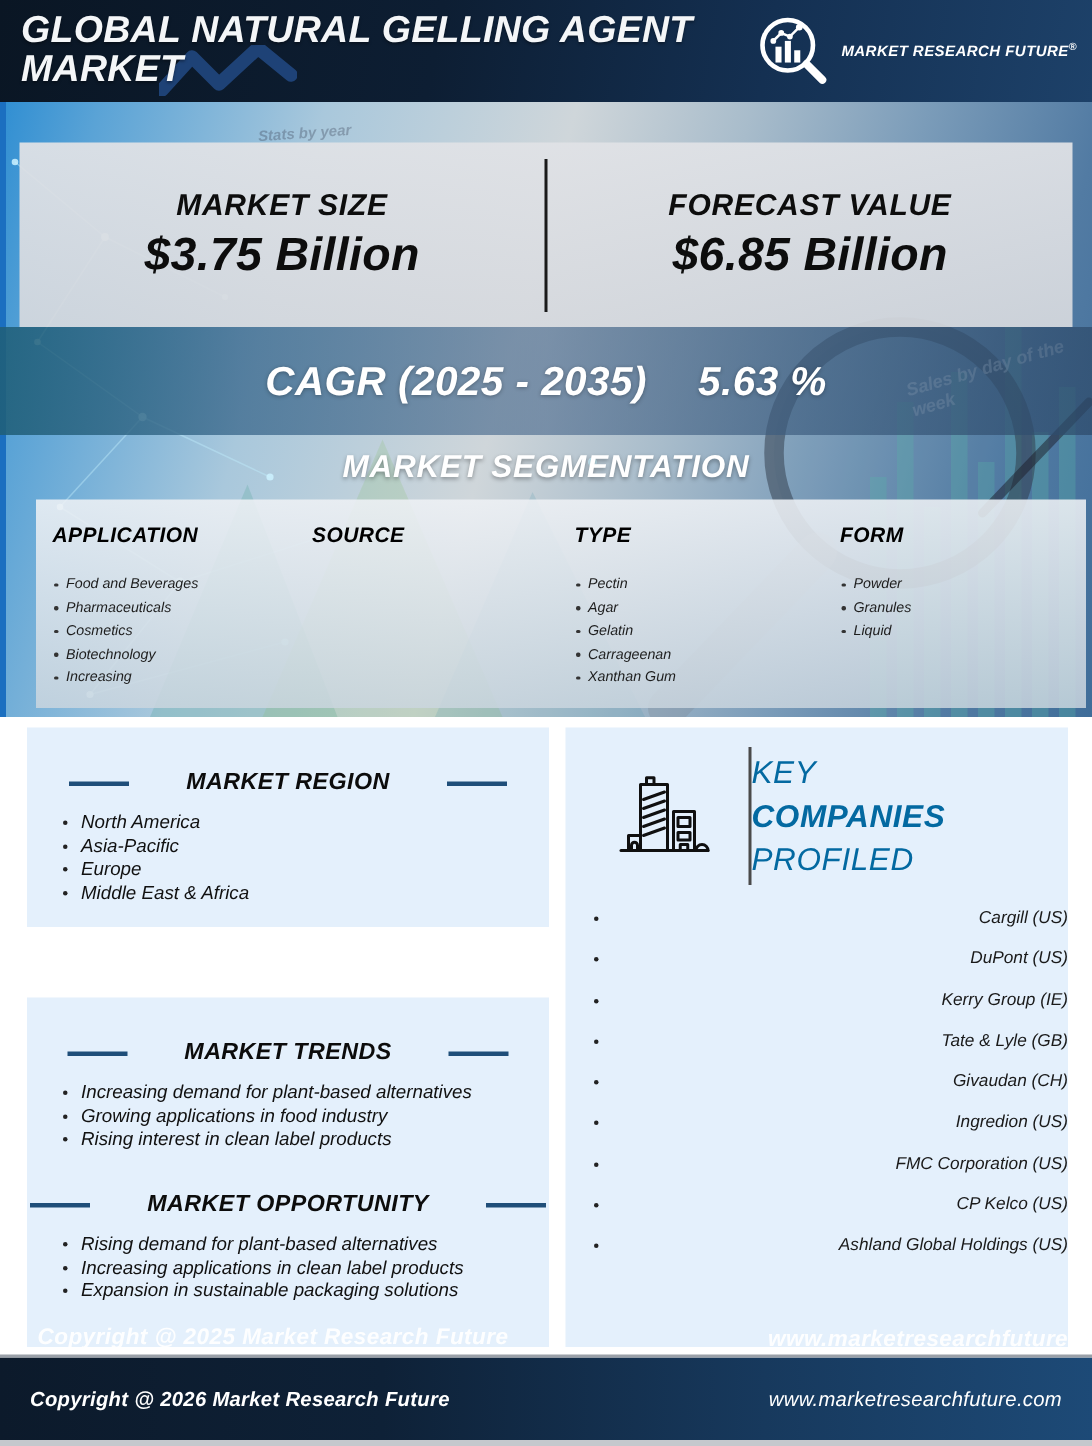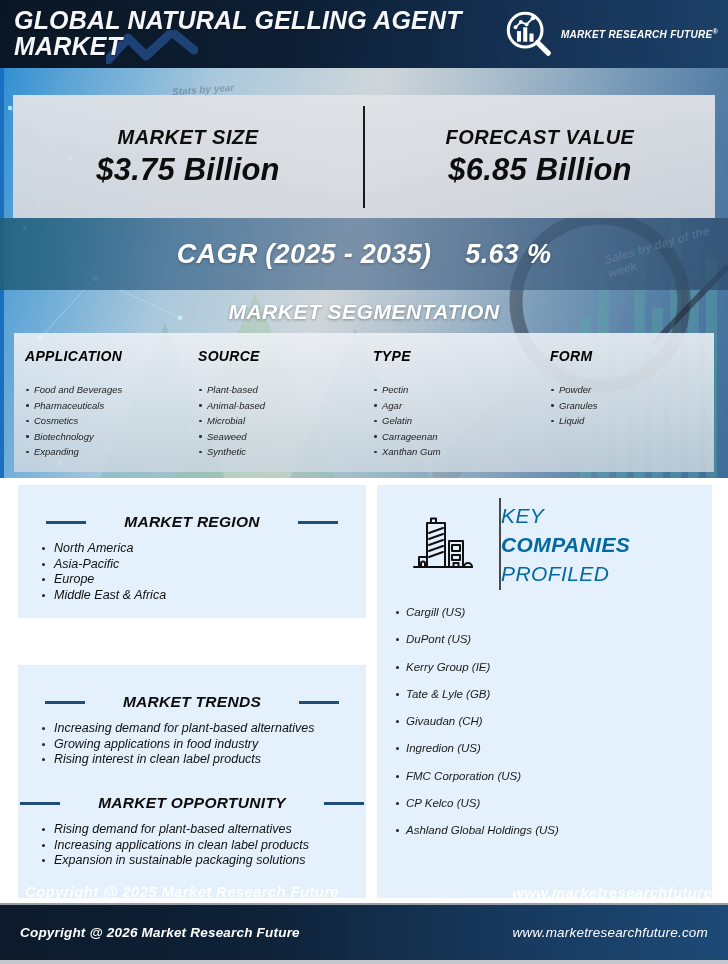--- a/index.html
+++ b/index.html
@@ -68,21 +68,21 @@
   
   .seg-title-band {
     position:absolute; left:0; top:222px; width:728px; height:43px;
     display:flex; align-items:center; justify-content:center; z-index:3;
   }
   .seg-title-band span {
     color:#fff; font-size:21px; font-weight:bold; letter-spacing:0.5px;
     text-shadow:0 1px 3px rgba(0,0,0,0.35);
   }
   .seg-card {
-    position:absolute; left:14px; top:265px; width:700px; height:139px;
+    position:absolute; left:24px; top:265px; width:700px; height:139px;
     background:linear-gradient(180deg, rgba(238,241,245,0.88), rgba(203,214,223,0.84));
     display:flex; padding:15px 0 0 11px; z-index:3;
   }
   .seg-col { color:#000; }
   .seg-col:nth-child(1){ width:173px; } .seg-col:nth-child(2){ width:175px; }
   .seg-col:nth-child(3){ width:177px; } .seg-col:nth-child(4){ width:160px; }
   .seg-heading { font-size:14px; font-weight:bold; letter-spacing:0.3px; }
   .seg-col ul { list-style:none; margin-top:18px; }
   .seg-col li {
     position:relative; font-size:9.5px; line-height:15.5px; color:#1d1d1d; padding-left:9px;
@@ -109,21 +109,21 @@
   .info-list li::before {
     content:""; position:absolute; left:2px; top:6px;
     width:3.2px; height:3.2px; border-radius:50%; background:#222;
   }
 
   
   .companies-head { display:flex; align-items:center; padding:14px 0 0 34px; height:104px; }
   .companies-divider { width:2px; height:92px; background:#4a4a4a; margin-left:24px; }
   .companies-title { font-size:21px; line-height:29px; color:#0369a1; letter-spacing:0.4px; }
   .companies-title .bold { font-weight:bold; }
-  .company-list { list-style:none; margin:17px 0 0 18px; }
+  .company-list { list-style:none; margin:17px 0 0 18px;text-align:right; }
   .company-list li {
     position:relative; font-size:11.5px; color:#1a1a1a; padding-left:11px; margin-bottom:15.3px;
   }
   .company-list li::before {
     content:""; position:absolute; left:1px; top:5px;
     width:3px; height:3px; border-radius:50%; background:#222;
   }
 
   
   .watermark {
@@ -258,32 +258,25 @@
     </div>
 
     <div class="seg-card">
       <div class="seg-col">
         <div class="seg-heading">APPLICATION</div>
         <ul>
           <li>Food and Beverages</li>
           <li>Pharmaceuticals</li>
           <li>Cosmetics</li>
           <li>Biotechnology</li>
-          <li>Expanding</li>
+          <li>Increasing</li>
         </ul>
       </div>
       <div class="seg-col">
         <div class="seg-heading">SOURCE</div>
-        <ul>
-          <li>Plant-based</li>
-          <li>Animal-based</li>
-          <li>Microbial</li>
-          <li>Seaweed</li>
-          <li>Synthetic</li>
-        </ul>
       </div>
       <div class="seg-col">
         <div class="seg-heading">TYPE</div>
         <ul>
           <li>Pectin</li>
           <li>Agar</li>
           <li>Gelatin</li>
           <li>Carrageenan</li>
           <li>Xanthan Gum</li>
         </ul>

